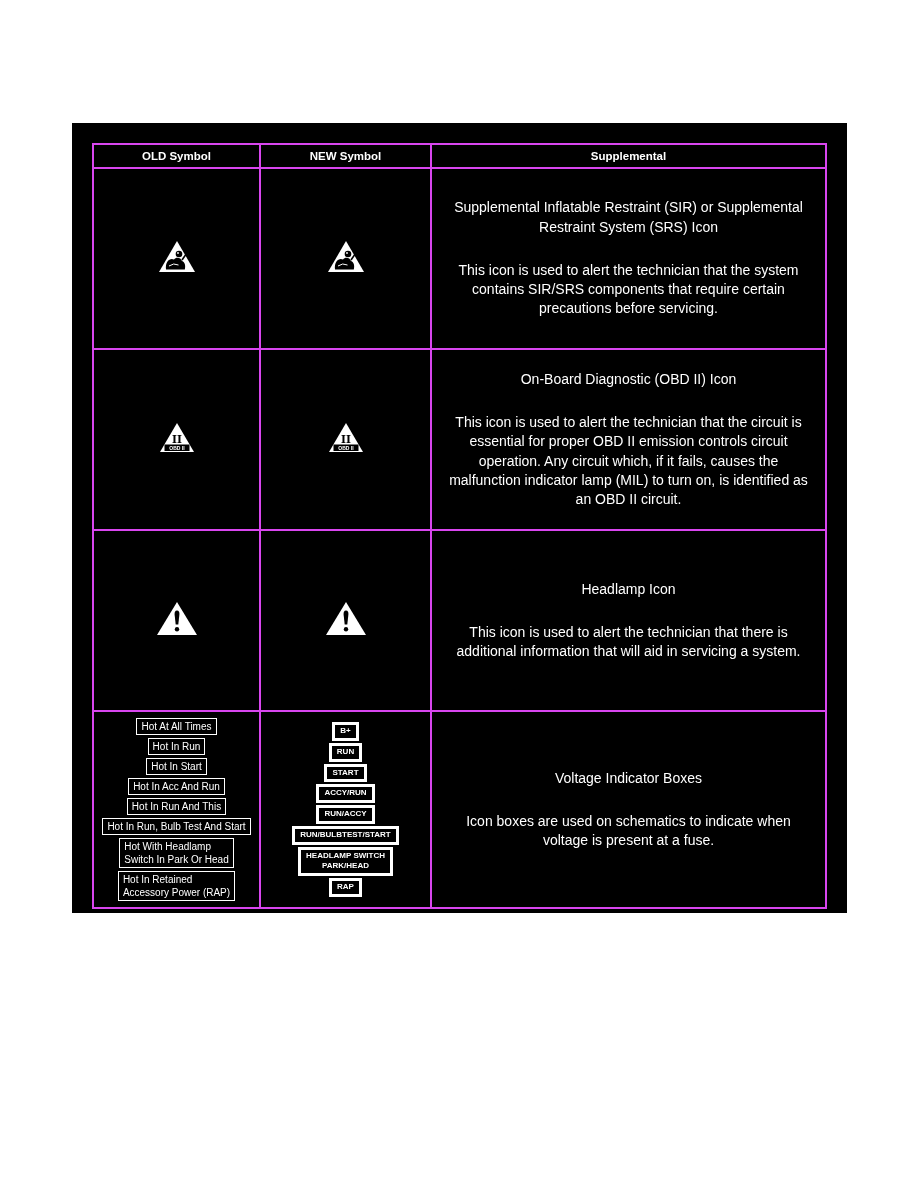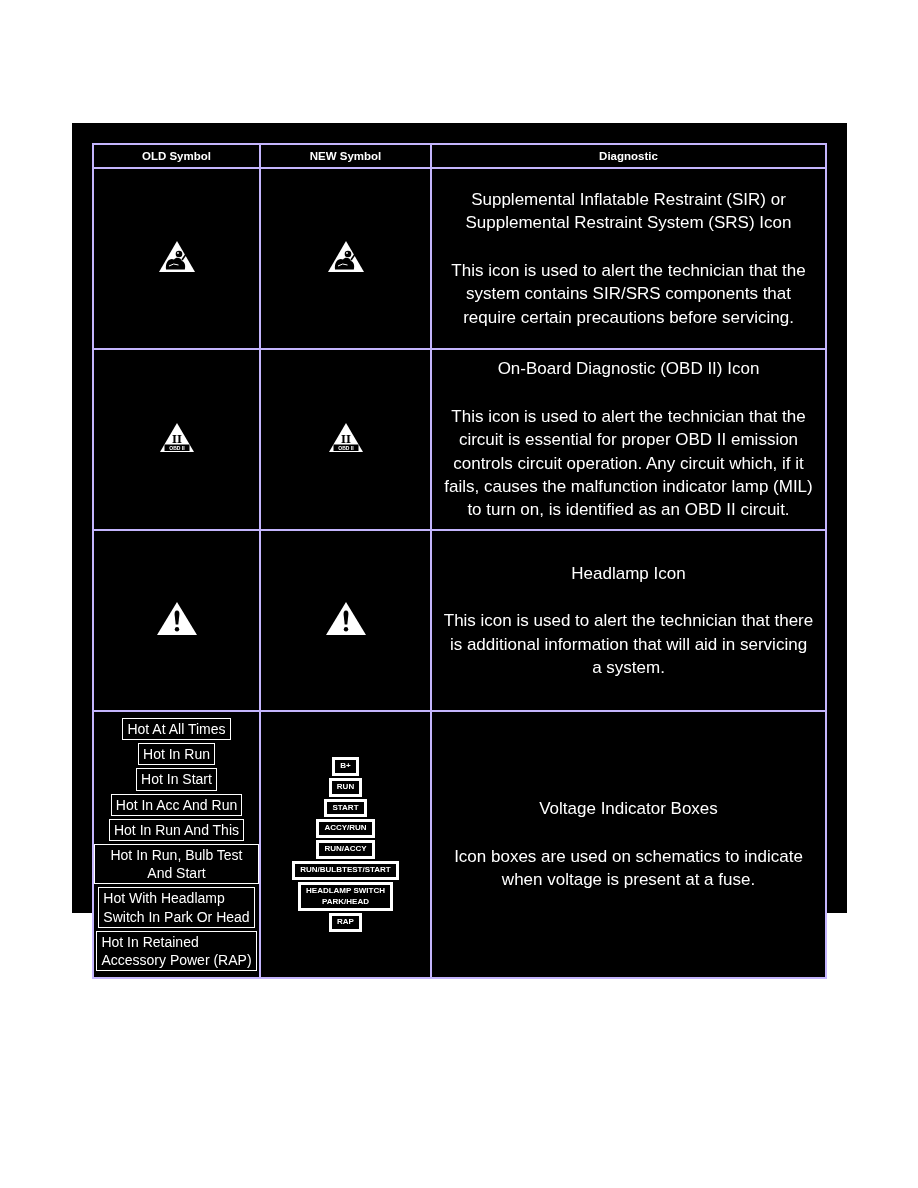--- a/index.html
+++ b/index.html
@@ -19,55 +19,55 @@
   table.symbol-table {
     position: absolute;
     left: 20px; top: 20px;
     width: 735px; height: 749px;
     border-collapse: collapse;
     table-layout: fixed;
     background: #000000;
     color: #ffffff;
   }
   .symbol-table th, .symbol-table td {
-    border: 2px solid #c4b5fd;
+    border: 2px solid #d946ef;
     vertical-align: middle;
     text-align: center;
   }
   .symbol-table col.c-old { width: 167px; }
   .symbol-table col.c-new { width: 171px; }
   .symbol-table th {
     font-size: 11.5px;
     font-weight: bold;
     height: 24px;
     padding: 2px 4px;
   }
   .symbol-table td.row-cell { height: 181px; }
-  .desc-cell { padding: 6px 11px; font-size: 17px; line-height: 1.38; }
+  .desc-cell { padding: 6px 11px; font-size: 14px; line-height: 1.38; }
   .desc-title { margin-bottom: 24px; }
   .desc-body { }
   .sym-cell svg { display: inline-block; }
 
   
   .box-stack {
     display: flex;
     flex-direction: column;
     align-items: center;
     justify-content: center;
     height: 100%;
     padding: 6px 0;
   }
   .box-stack-old { gap: 3px; }
   .box-stack-new { gap: 2px; }
   .vbox-old {
     display: inline-block;
     border: 1px solid #ffffff;
     background: #000000;
     color: #ffffff;
-    font-size: 14px;
+    font-size: 10px;
     line-height: 1.3;
     padding: 1px 4px;
     white-space: pre-line;
   }
   .vbox-old.two-line { text-align: left; }
   .vbox-new {
     display: inline-block;
     border: 3px solid #ffffff;
     background: #000000;
     color: #ffffff;
@@ -86,21 +86,21 @@
   <table class="symbol-table">
     <colgroup>
         <col class="c-old">
         <col class="c-new">
         <col class="c-desc">
       </colgroup>
     <thead>
       <tr>
         <th>OLD Symbol</th>
         <th>NEW Symbol</th>
-        <th>Diagnostic</th>
+        <th>Supplemental</th>
       </tr>
     </thead>
     <tbody>
 
       <tr>
         <td class="row-cell sym-cell">
           <svg width="38" height="33" viewBox="0 0 38 33">
             <path d="M19 1 L37 32 L1 32 Z" fill="#ffffff"></path>
             <path d="M8 29.5 C7 21.5 12 17.5 16 19.5 C18 16.5 23 17.5 24 21 C27 22 27.8 26 26.8 29.5 Z" fill="#000000"></path>
             <circle cx="21" cy="14" r="3.3" fill="#000000"></circle>

